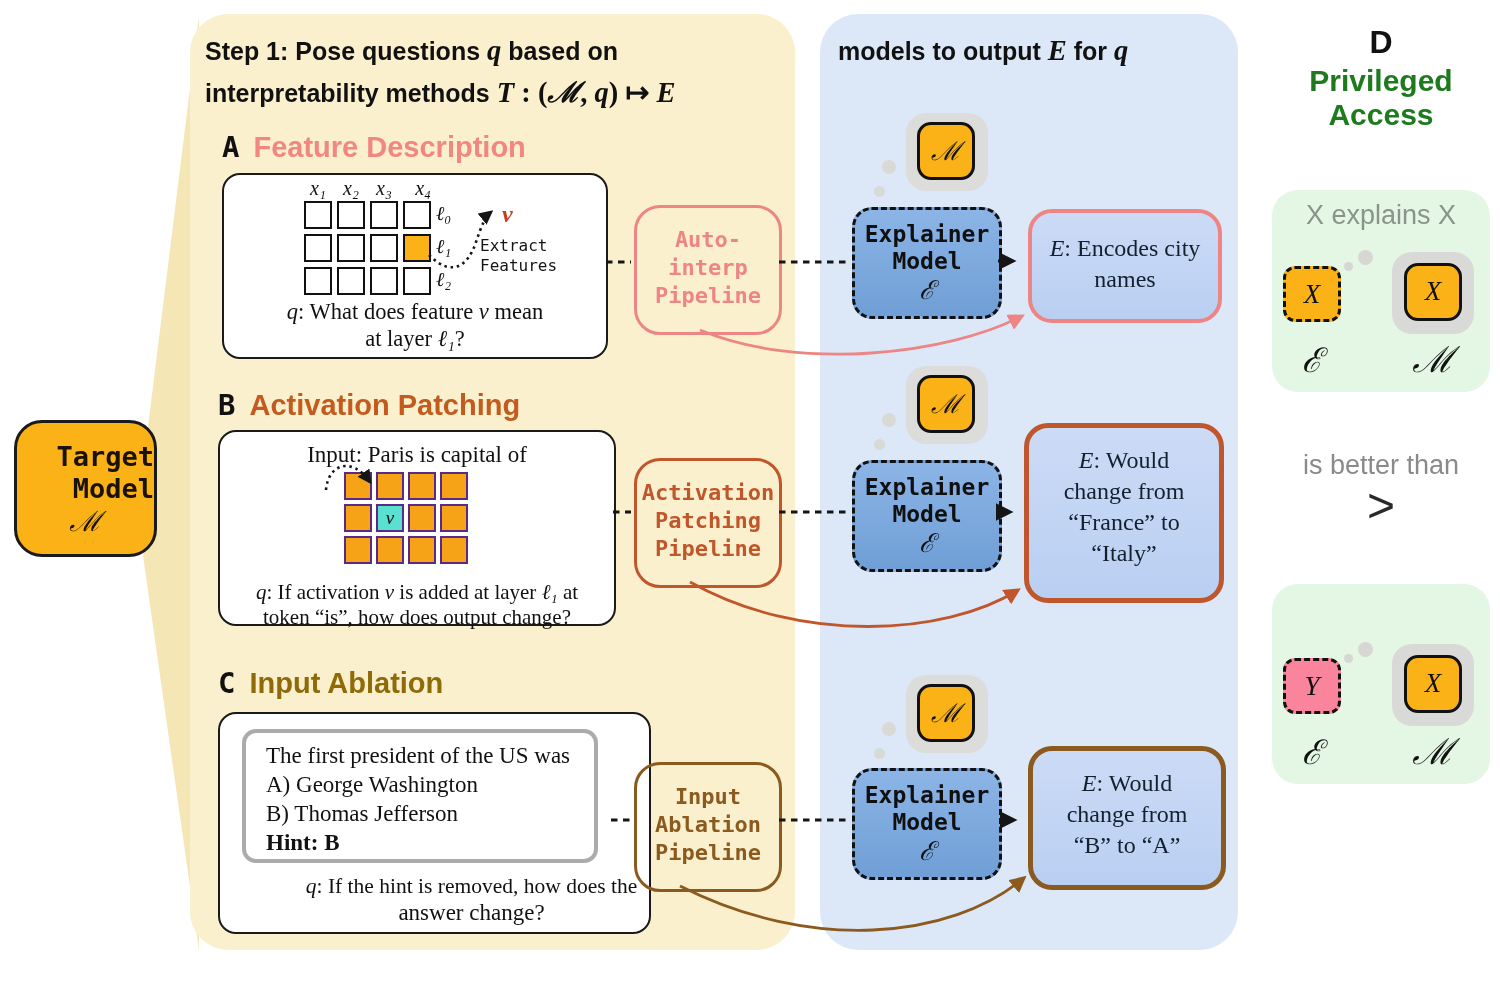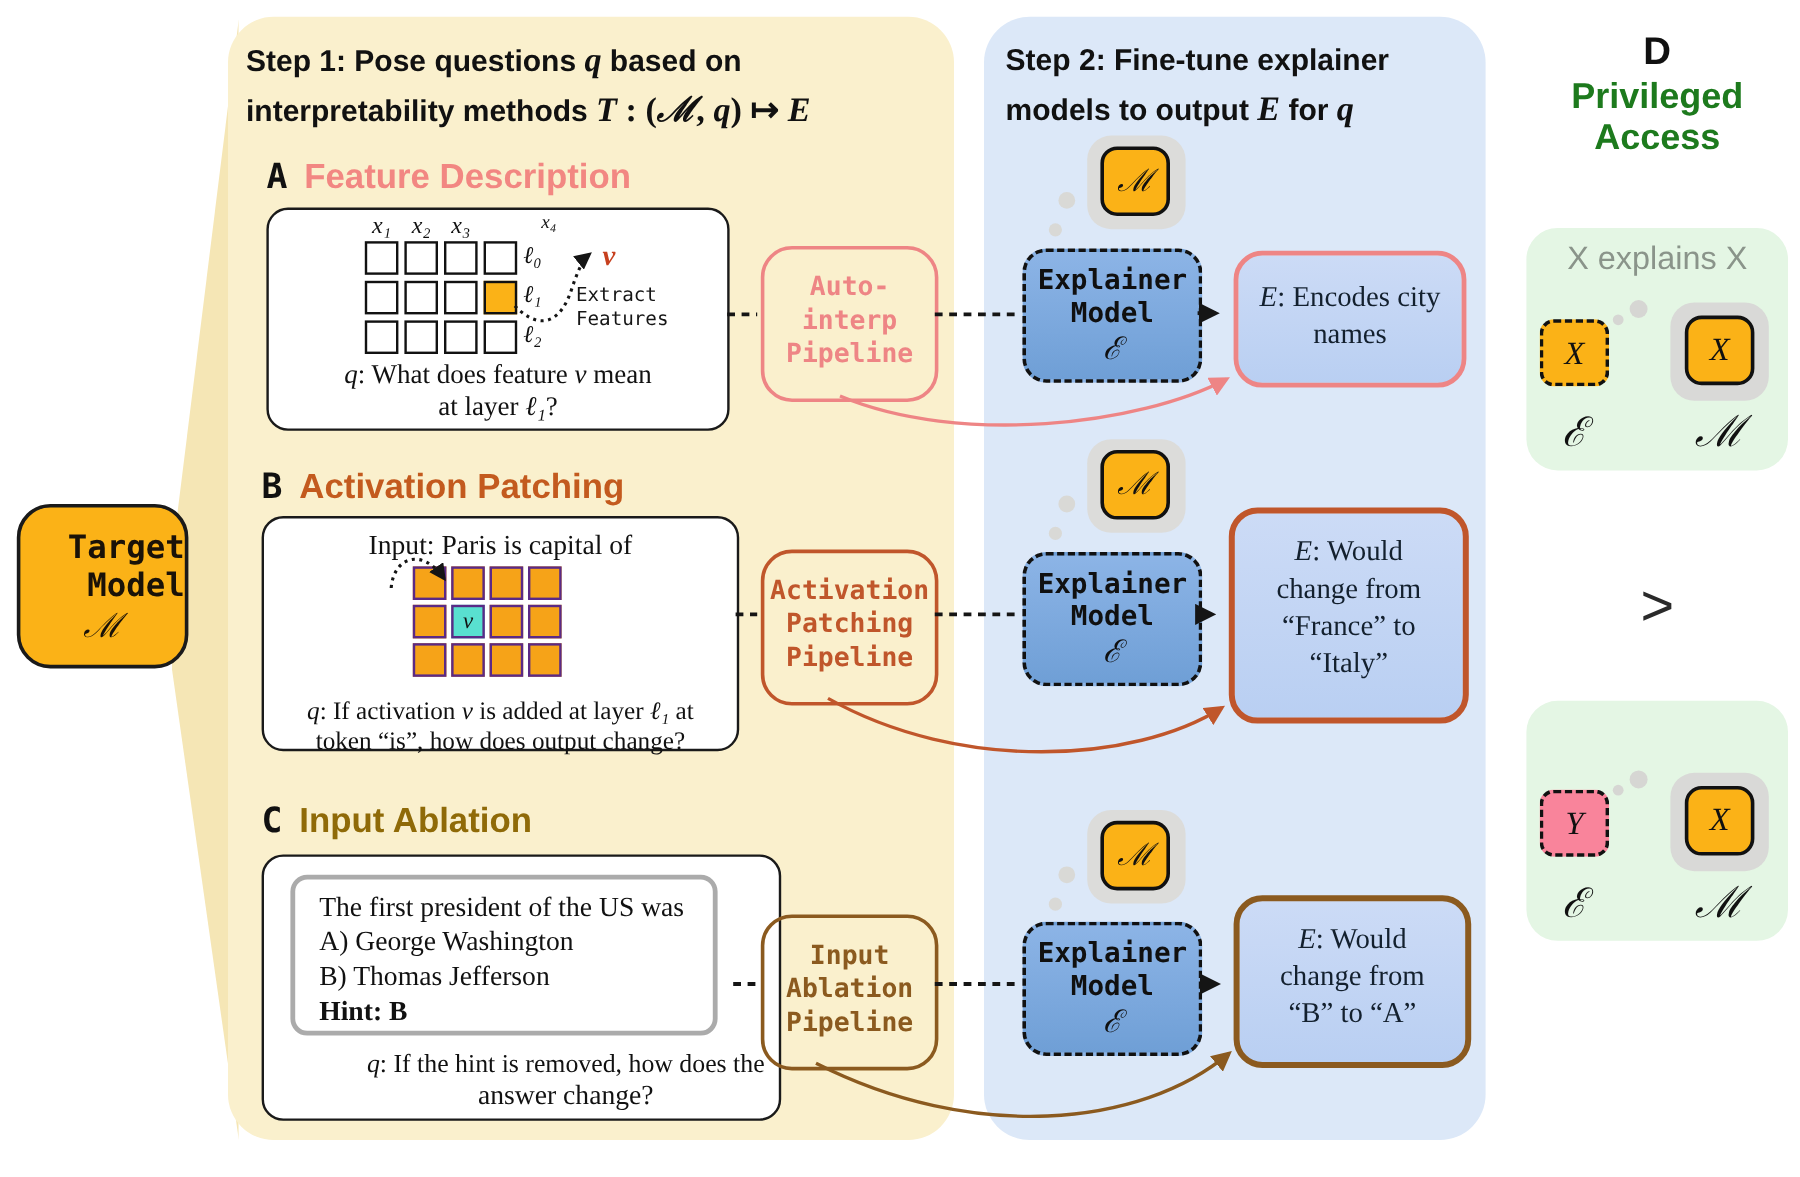--- a/index.html
+++ b/index.html
@@ -91,34 +91,33 @@
     <div class="tl">Model</div>
     <div class="sym">ℳ</div>
   </div>
 
   <div class="ab" style="left:205px;top:30px;z-index:3;">
     <div class="ttl"><span class="seg ">Step 1: Pose questions </span><span class="seg m">q</span><span class="seg "> based on</span></div>
     <div class="ttl"><span class="seg ">interpretability methods </span><span class="seg m">T</span><span class="seg mu"> : (</span><span class="seg m">ℳ</span><span class="seg mu">, </span><span class="seg m">q</span><span class="seg mu">) ↦ </span><span class="seg m">E</span></div>
   </div>
 
   <div class="ab" style="left:838px;top:30px;z-index:3;">
-    <div class="ttl"><span class="seg ">Step 2: Fine-tune explainer</span></div>
     <div class="ttl"><span class="seg ">models to output </span><span class="seg m">E</span><span class="seg "> for </span><span class="seg m">q</span></div>
   </div>
 
   <div class="ab sec-hd" style="left:222px;top:130px;">
     <span class="lbl">A</span><span style="color:var(--header_pink);">Feature Description</span>
   </div>
 
   <div class="ab whitebox" style="left:222px;top:173px;width:382px;height:182px;">
 
     <div class="ab serif" style="left:80px;top:2px;width:28px;text-align:center;font-style:italic;font-size:20px;">x₁</div>
     <div class="ab serif" style="left:113px;top:2px;width:28px;text-align:center;font-style:italic;font-size:20px;">x₂</div>
     <div class="ab serif" style="left:146px;top:2px;width:28px;text-align:center;font-style:italic;font-size:20px;">x₃</div>
-    <div class="ab serif" style="left:179px;top:2px;width:28px;text-align:left;font-style:italic;font-size:16px;margin-left:48px;">x₄</div>
+    <div class="ab serif" style="left:179px;top:2px;width:28px;text-align:right;font-style:italic;font-size:20px;">x₄</div>
 
     <div class="ab" style="left:80px;top:26px;">
       <div class="gridrow">
           <div class="cellA"></div>
           <div class="cellA"></div>
           <div class="cellA"></div>
           <div class="cellA"></div>
         </div>
       <div class="gridrow">
           <div class="cellA"></div>
@@ -275,20 +274,21 @@
     <div class="xybox" style="left:11px;top:76px;background:var(--model_orange);">X</div>
     <div class="dot" style="position:absolute;left:72px;top:72px;width:9px;height:9px;background:#d6d6d3;"></div>
     <div class="dot" style="position:absolute;left:86px;top:60px;width:15px;height:15px;background:#d6d6d3;"></div>
     <div class="mcontain" style="left:120px;top:62px;">
       <div class="inner">X</div>
     </div>
     <div class="scriptlab" style="left:11px;top:146px;width:58px;">ℰ</div>
     <div class="scriptlab" style="left:120px;top:144px;width:82px;font-size:36px;">ℳ</div>
   </div>
 
+  <div class="ab" style="left:1272px;top:450px;width:218px;text-align:center;font-size:27px;color:#8a8a8a;z-index:3;">is better than</div>
   <div class="ab" style="left:1272px;top:478px;width:218px;text-align:center;font-size:48px;color:#2a2a2a;z-index:3;">&gt;</div>
 
   <div class="ab greenbox" style="top:584px;height:200px;">
     <div class="xybox" style="left:11px;top:74px;background:var(--pink_box);">Y</div>
     <div class="dot" style="position:absolute;left:72px;top:70px;width:9px;height:9px;background:#d6d6d3;"></div>
     <div class="dot" style="position:absolute;left:86px;top:58px;width:15px;height:15px;background:#d6d6d3;"></div>
     <div class="mcontain" style="left:120px;top:60px;">
       <div class="inner">X</div>
     </div>
     <div class="scriptlab" style="left:11px;top:144px;width:58px;">ℰ</div>

